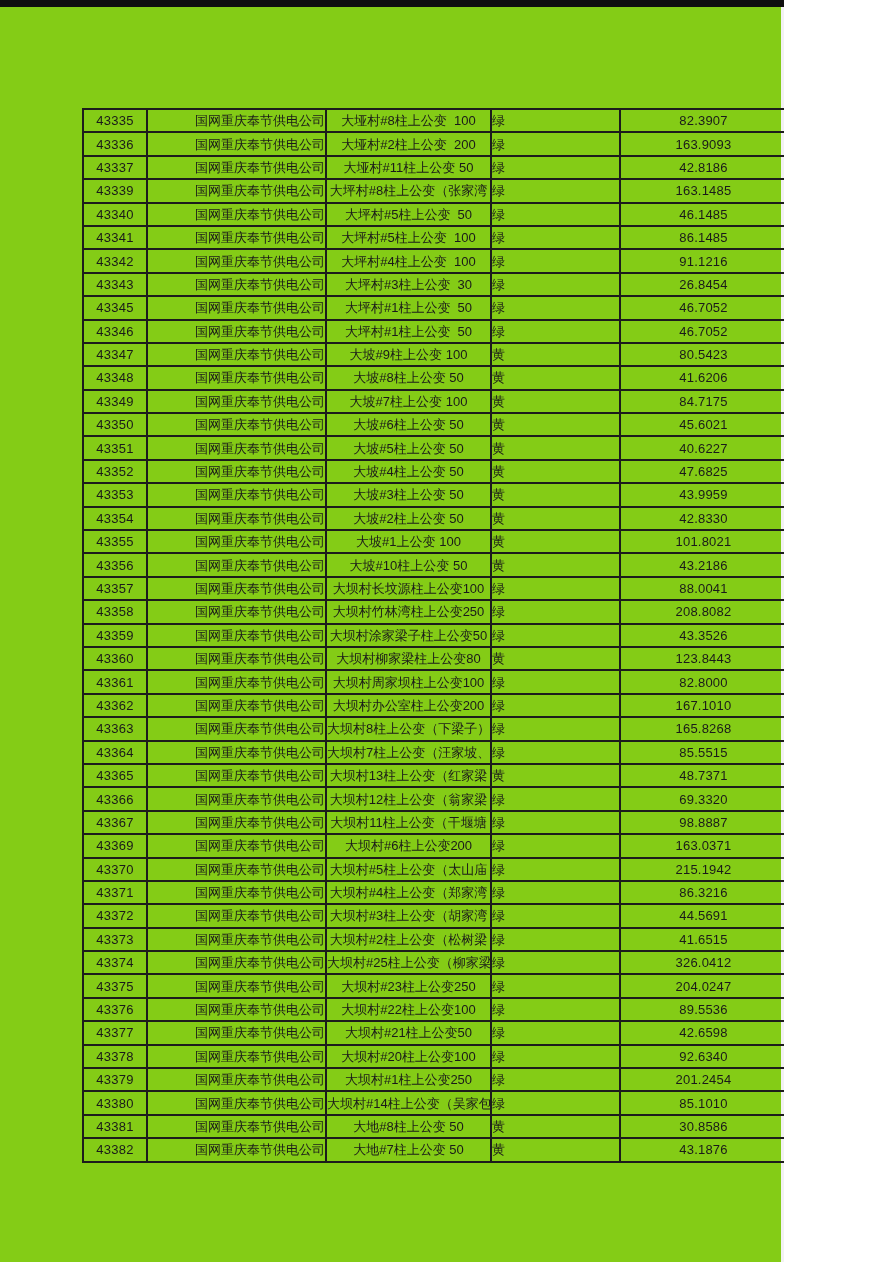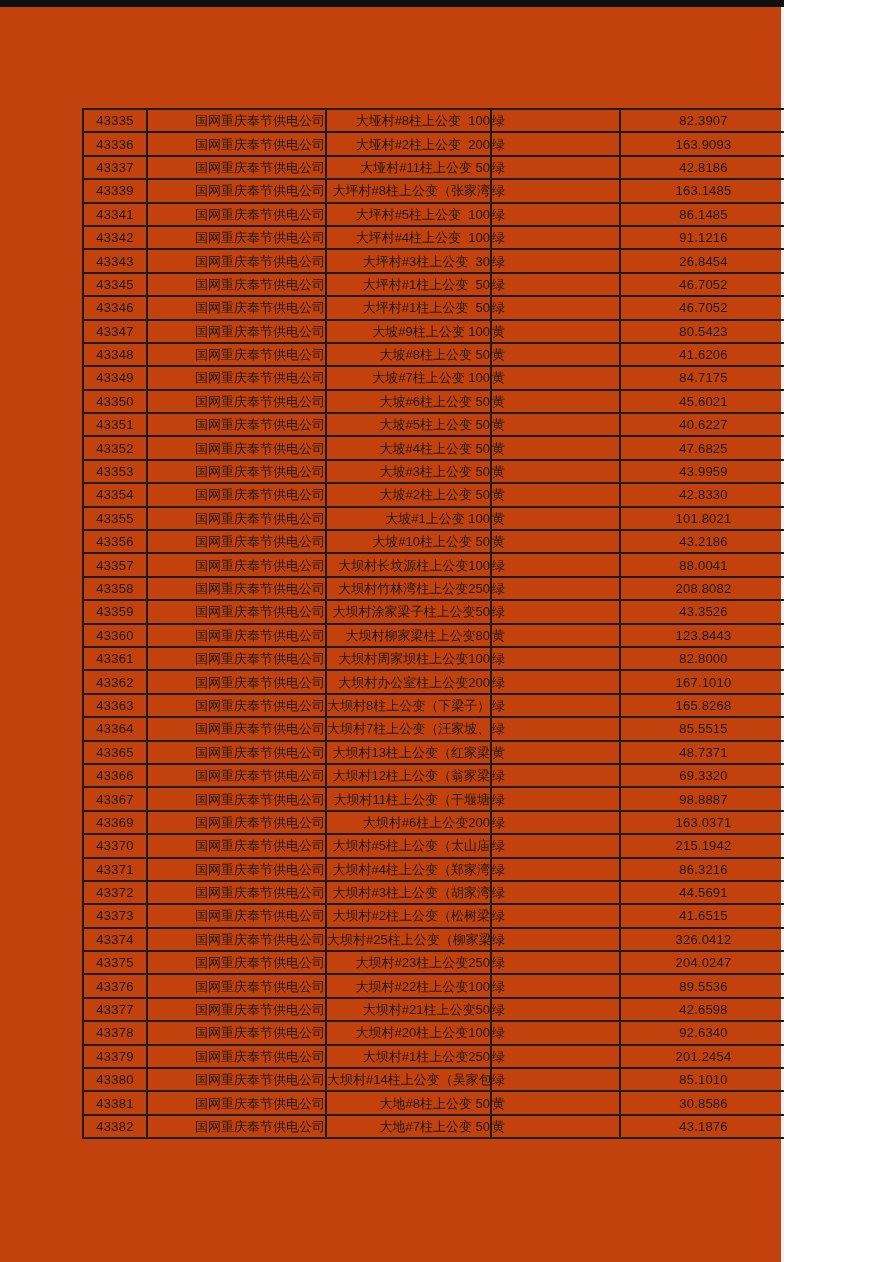--- a/index.html
+++ b/index.html
@@ -5,21 +5,21 @@
   html, body {
     margin: 0;
     padding: 0;
     background: #ffffff;
     font-family: "Liberation Sans", "DejaVu Sans", sans-serif;
   }
   .screen {
     position: relative;
     width: 784px;
     height: 1262px;
-    background: #c2410c;
+    background: #84cc16;
     overflow: hidden;
   }
   .top-bar {
     position: absolute;
     top: 0; left: 0;
     width: 892px;
     height: 7px;
     background: #0f0f0f;
   }
   .right-edge {
@@ -57,21 +57,21 @@
     text-align: center;
     font-size: 13.5px;
     letter-spacing: 0.3px;
   }
   td.cell-company {
     text-align: right;
     padding-left: 4px;
     white-space: nowrap;
   }
   td.cell-name {
-    text-align: right;
+    text-align: center;
     padding-left: 3px;
     white-space: pre;
   }
   td.cell-status {
     text-align: left;
     padding-left: 5px;
     white-space: nowrap;
   }
   td.cell-value {
     text-align: center;
@@ -116,20 +116,27 @@
     <td class="cell-value">42.8186</td>
   </tr>
         <tr>
     <td class="cell-id">43339</td>
     <td class="cell-company">国网重庆奉节供电公司</td>
     <td class="cell-name">大坪村#8柱上公变（张家湾</td>
     <td class="cell-status">绿</td>
     <td class="cell-value">163.1485</td>
   </tr>
         <tr>
+    <td class="cell-id">43340</td>
+    <td class="cell-company">国网重庆奉节供电公司</td>
+    <td class="cell-name">大坪村#5柱上公变  50</td>
+    <td class="cell-status">绿</td>
+    <td class="cell-value">46.1485</td>
+  </tr>
+        <tr>
     <td class="cell-id">43341</td>
     <td class="cell-company">国网重庆奉节供电公司</td>
     <td class="cell-name">大坪村#5柱上公变  100</td>
     <td class="cell-status">绿</td>
     <td class="cell-value">86.1485</td>
   </tr>
         <tr>
     <td class="cell-id">43342</td>
     <td class="cell-company">国网重庆奉节供电公司</td>
     <td class="cell-name">大坪村#4柱上公变  100</td>

